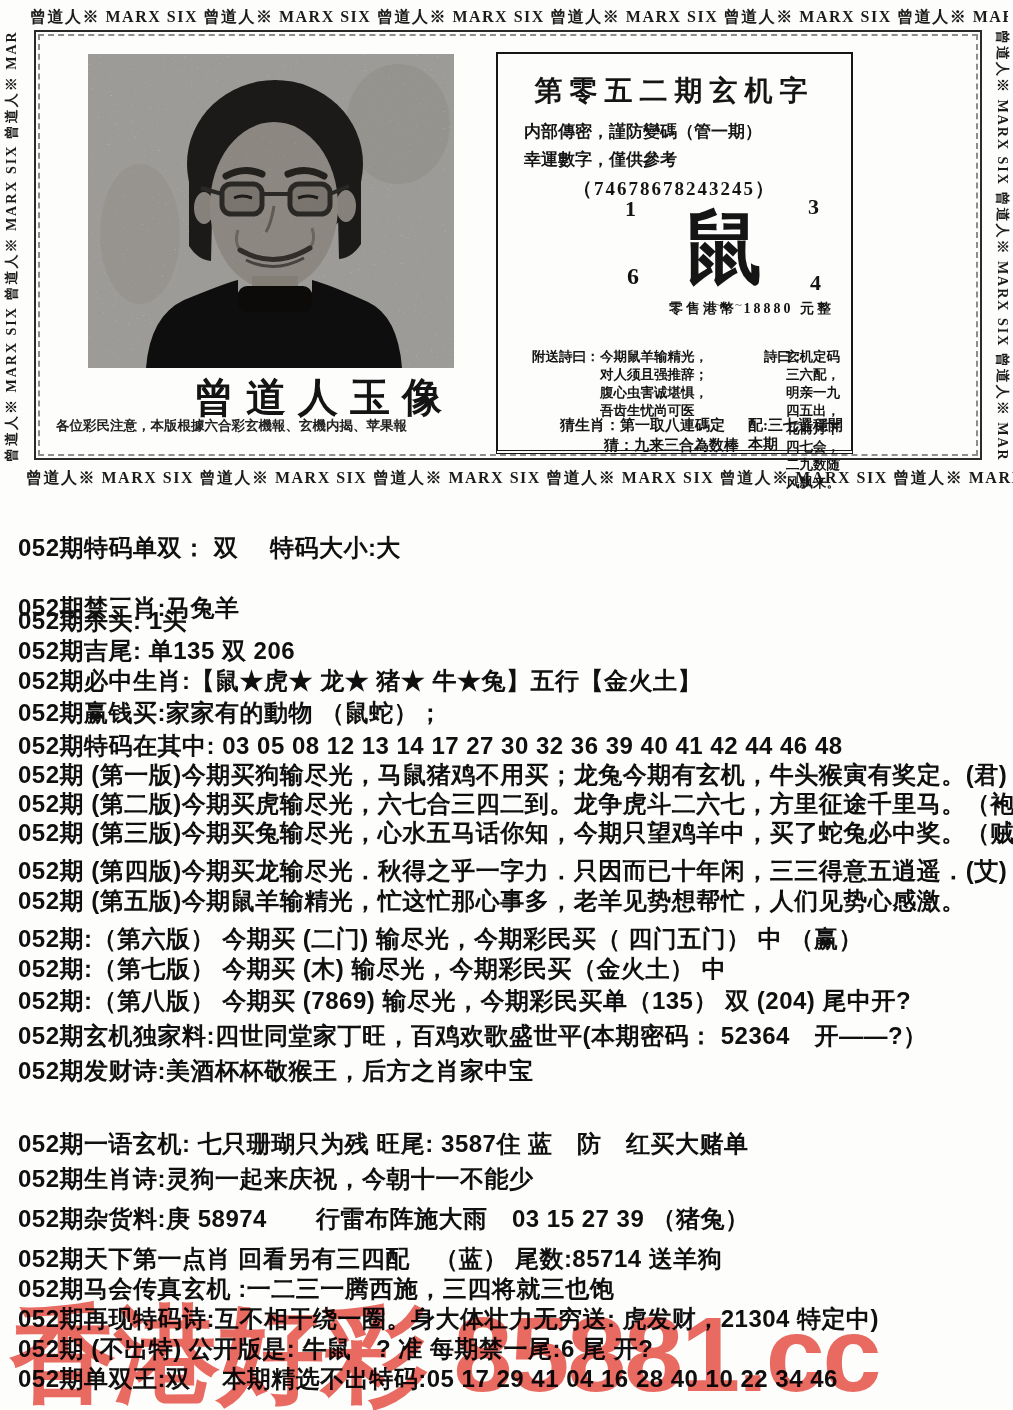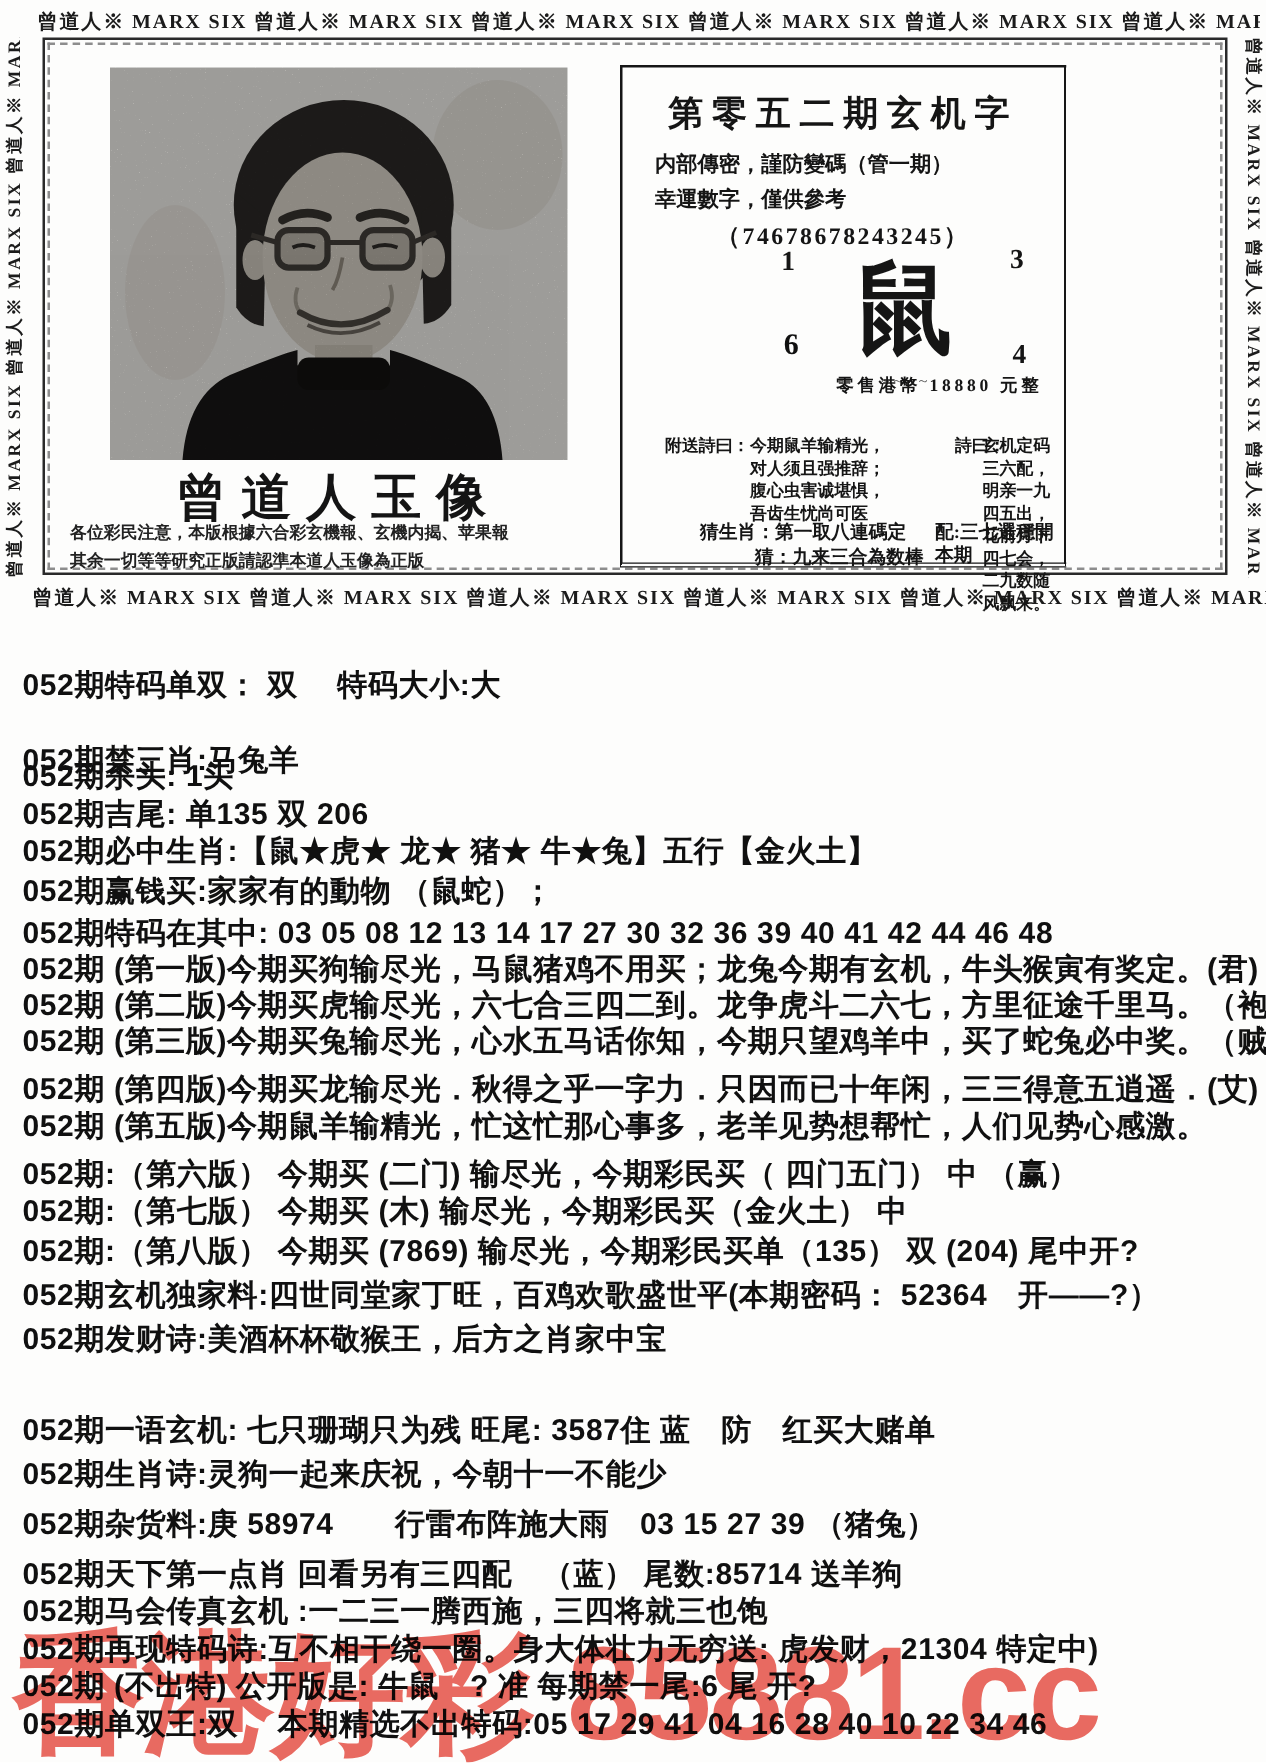--- a/index.html
+++ b/index.html
@@ -17,21 +17,21 @@
         letter-spacing:2px;color:#1b1b1b;}
   .vcol.left{left:3px;top:462px;transform:rotate(-90deg);transform-origin:0 0;}
   .vcol.right{left:1011px;top:30px;transform:rotate(90deg);transform-origin:0 0;}
 
   
   .frame{position:absolute;left:34px;top:30px;width:948px;height:430px;
          border:2px solid #2a2a2a;box-sizing:border-box;}
   .frame::before{content:"";position:absolute;inset:2px;border:2px dashed #8d8d8d;pointer-events:none;}
 
   .portrait{position:absolute;left:88px;top:54px;width:366px;height:314px;}
-  .caption{position:absolute;left:88px;top:370px;width:366px;text-align:center;
+  .caption{position:absolute;left:88px;top:370px;width:366px;text-align:right;
            font-family:"Liberation Serif",serif;font-weight:700;font-size:40px;letter-spacing:12px;}
   .notice{position:absolute;left:56px;top:414px;width:440px;
           font-family:"Liberation Serif",serif;font-weight:700;font-size:13.5px;
           line-height:23px;color:#222;}
 
   
   .panel{position:absolute;left:496px;top:52px;width:357px;height:402px;box-sizing:border-box;
          border-left:2px solid #161616;border-right:2px solid #161616;
          border-top:2px solid #161616;border-bottom:4px double #161616;
          font-family:"Liberation Serif",serif;color:#151515;}
@@ -118,21 +118,20 @@
       <rect x="164" y="222" width="46" height="38" fill="#c4bdb2"></rect>
       <path d="M58 314 Q62 262 96 246 Q140 228 150 226 L150 238 Q160 252 187 252 Q214 252 224 238 L224 226 Q240 230 280 248 Q310 262 314 314 Z" fill="#171615"></path>
       <rect x="150" y="232" width="74" height="26" rx="9" fill="#12110f"></rect>
       <rect width="366" height="314" filter="url(#grain)" opacity="0.33"></rect>
     </svg>
   </div>
 
   <div class="caption">曾道人玉像</div>
   <div class="notice">
     <div>各位彩民注意，本版根據六合彩玄機報、玄機内揭、苹果報</div>
-    <div>其余一切等等研究正版請認準本道人玉像為正版</div>
   </div>
 
   <div class="panel">
     <div class="panel-title">第零五二期玄机字</div>
     <div class="panel-row1">
       <span>内部傳密，謹防變碼</span>
       <span>（管一期）</span>
     </div>
     <div class="panel-row2">幸運數字，僅供參考</div>
     <div class="lucky">（74678678243245）</div>

